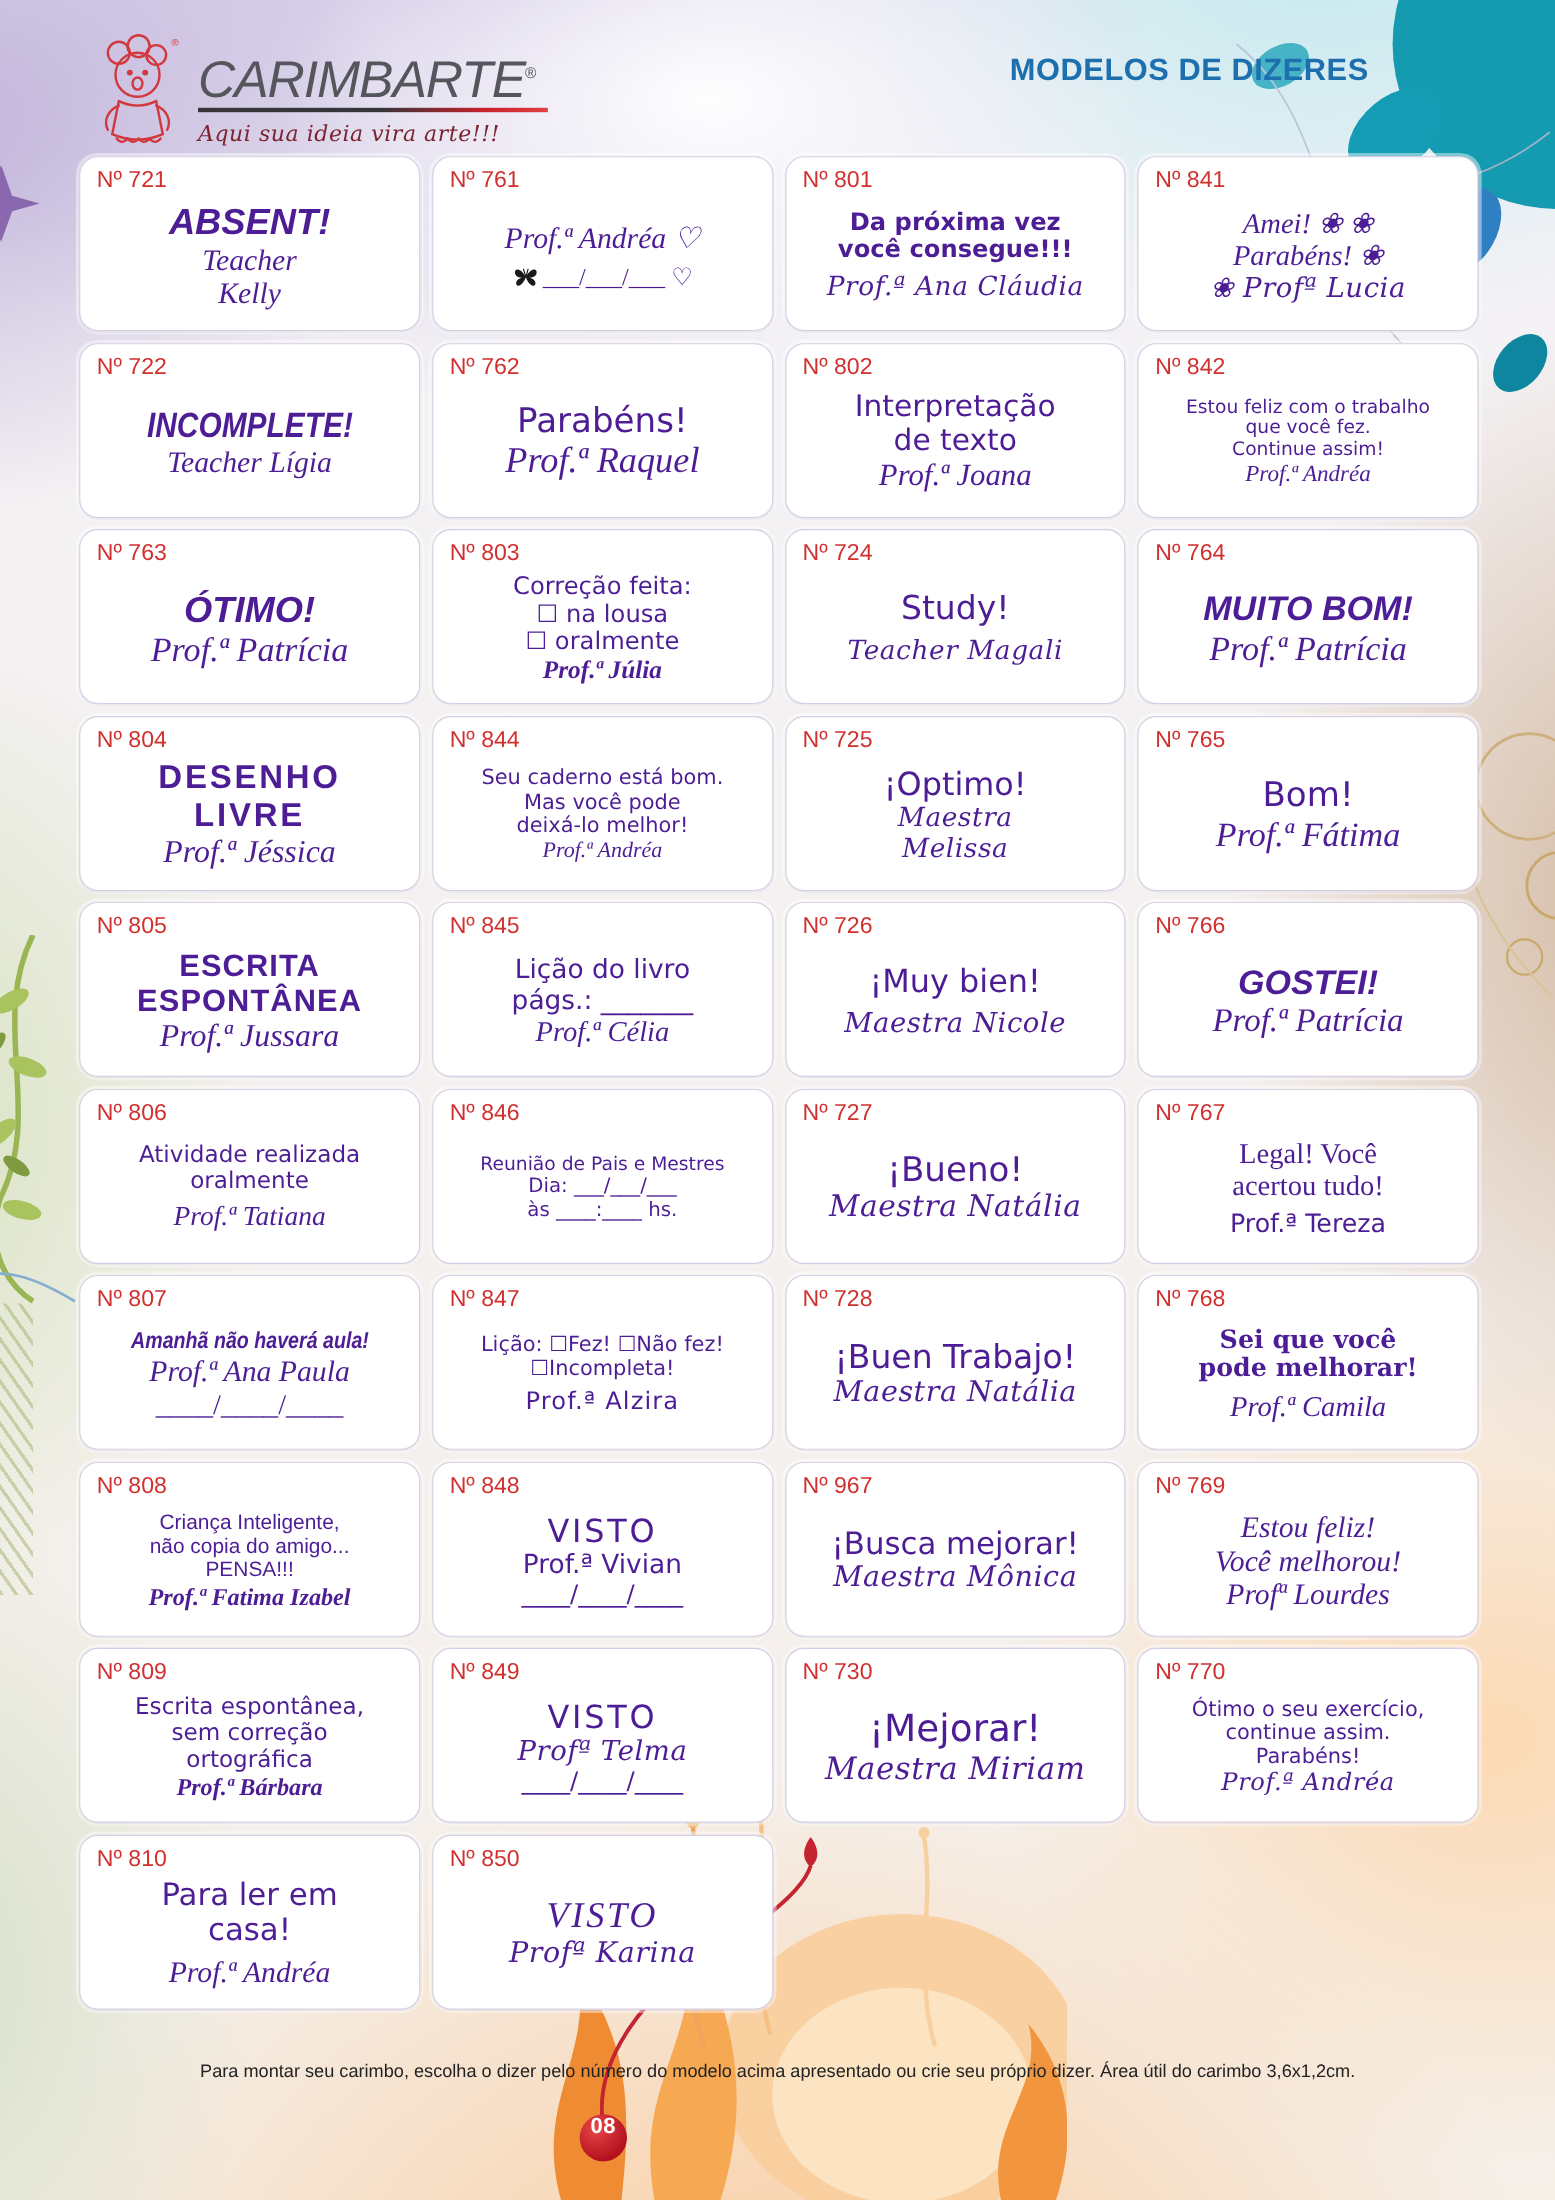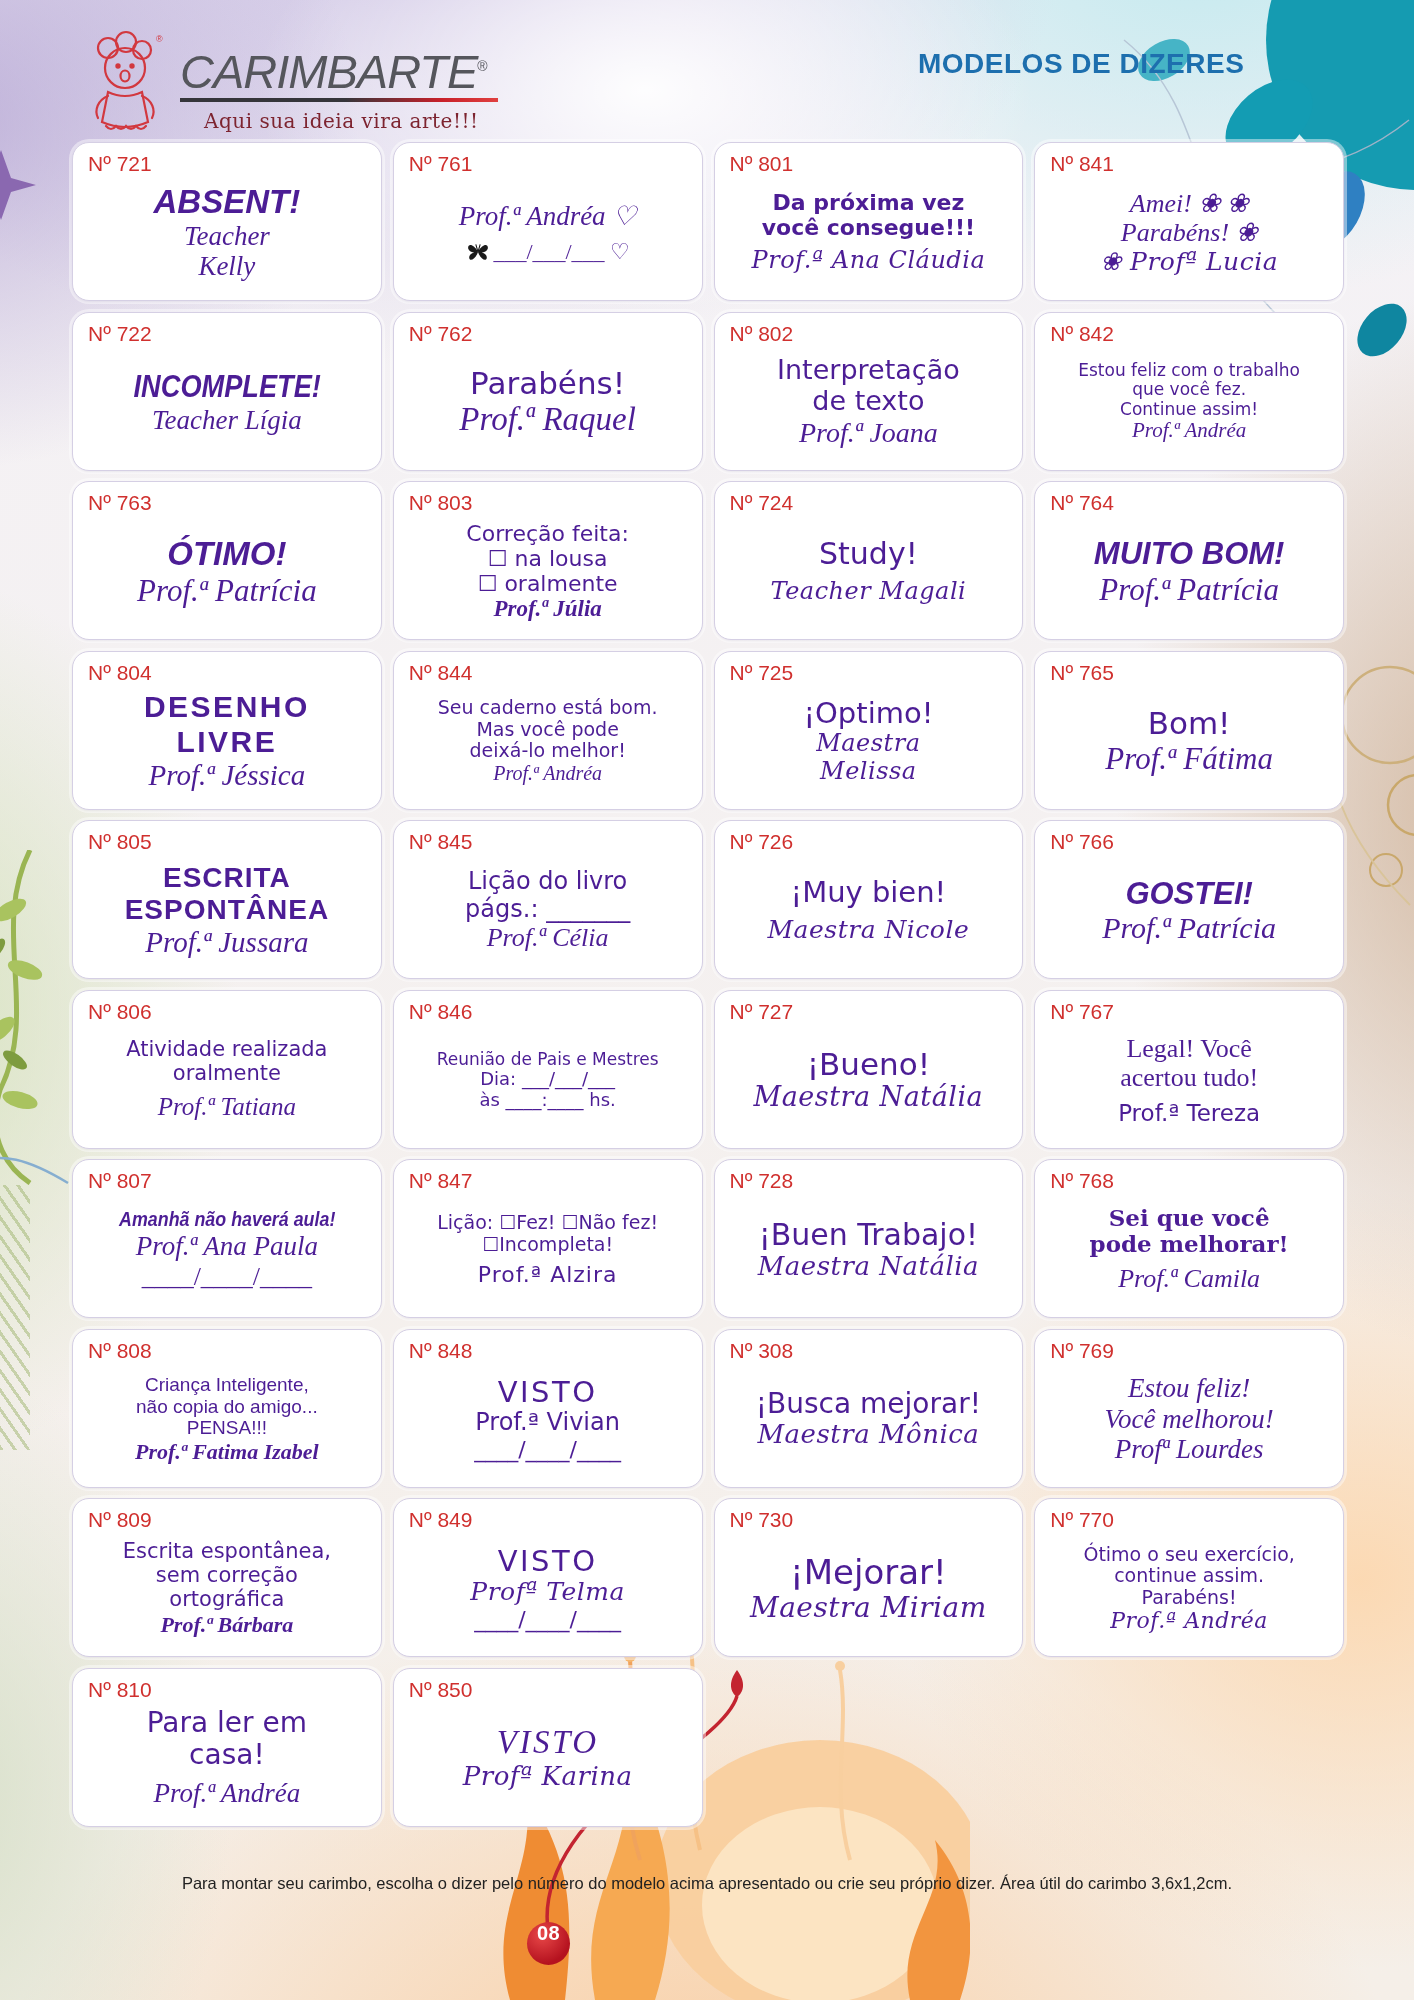--- a/index.html
+++ b/index.html
@@ -21,22 +21,22 @@
     background:repeating-linear-gradient(55deg, rgba(158,180,110,.5) 0 3px, transparent 3px 11px);}
   
   .header{position:absolute;left:0;top:0;width:100%;height:140px;z-index:3;}
   .logo{position:absolute;left:78px;top:30px;display:flex;align-items:flex-start;}
   .brand-block{margin-left:10px;padding-top:18px;}
   .brand{font-family:"Liberation Sans",sans-serif;font-weight:normal;font-style:italic;
     font-size:47px;letter-spacing:-1px;color:var(--brand_gray,#55565c);line-height:1;}
   .brand sup{font-size:14px;font-style:normal;vertical-align:super;}
   .brand-underline{height:4px;width:318px;margin-top:3px;
     background:linear-gradient(90deg,#35353a 0%,#35353a 52%,#c8202a 82%,#e04040 100%);}
-  .tagline{font-family:"DejaVu Serif",serif;font-size:20px;
-    color:var(--tagline_red,#7d2430);margin-top:7px;letter-spacing:.5px;margin-left:24px;}
+  .tagline{font-family:"DejaVu Serif",serif;font-style:italic;font-size:20px;
+    color:var(--tagline_red,#7d2430);margin-top:7px;letter-spacing:.5px;}
   .page-title{position:absolute;left:918px;top:48px;font-family:"Liberation Sans",sans-serif;
     font-weight:bold;font-size:28px;color:var(--title_blue,#1d6fae);letter-spacing:.5px;z-index:3;}
   
   .grid{position:absolute;left:72px;top:142px;width:1272px;z-index:2;
     display:grid;grid-template-columns:repeat(4,1fr);grid-auto-rows:159px;gap:10.5px 11px;}
   .card{background:#fff;border:1.5px solid #d5cfe4;border-radius:17px;
     box-shadow:0 0 0 3px rgba(255,255,255,.45), 0 1px 2px rgba(90,80,130,.18);
     padding:9px 15px 6px;display:flex;flex-direction:column;overflow:hidden;}
   .num{color:var(--accent_red,#d0302e);font-size:21px;line-height:1.1;}
   .body{flex:1;display:flex;flex-direction:column;justify-content:center;align-items:center;
@@ -384,21 +384,21 @@
       </article>
       <article class="card">
         <div class="num">Nº 848</div>
         <div class="body">
           <div class="ln f-comic s29 ls2">VISTO</div>
           <div class="ln f-comic s24">Prof.ª Vivian</div>
           <div class="ln f-comic s22">____/____/____</div>
         </div>
       </article>
       <article class="card">
-        <div class="num">Nº 308</div>
+        <div class="num">Nº 967</div>
         <div class="body">
           <div class="ln f-comic s28">¡Busca mejorar!</div>
           <div class="ln f-hand s26">Maestra Mônica</div>
         </div>
       </article>
       <article class="card">
         <div class="num">Nº 769</div>
         <div class="body">
           <div class="ln f-serif-it s27">Estou feliz!</div>
           <div class="ln f-serif-it s27">Você melhorou!</div>

